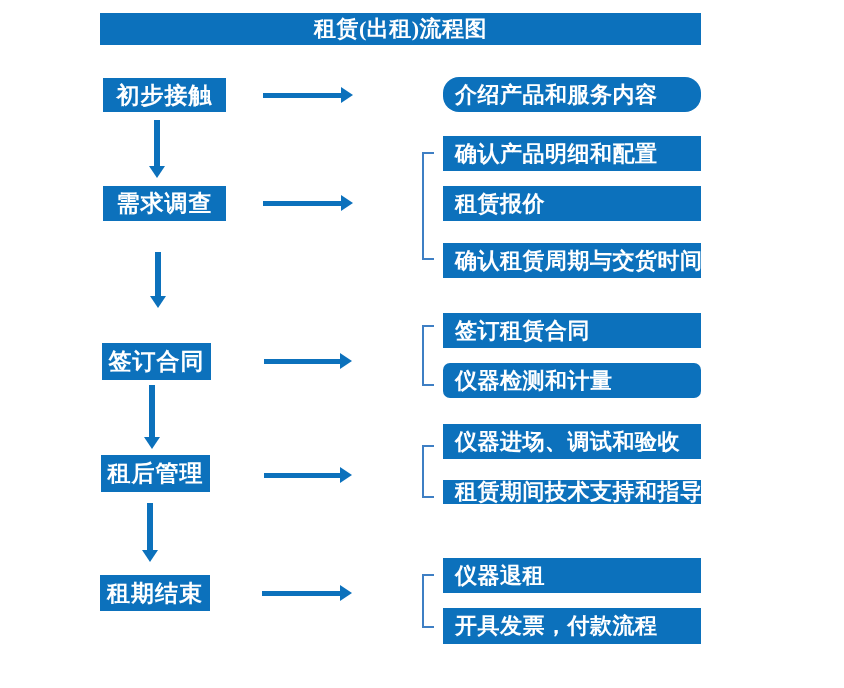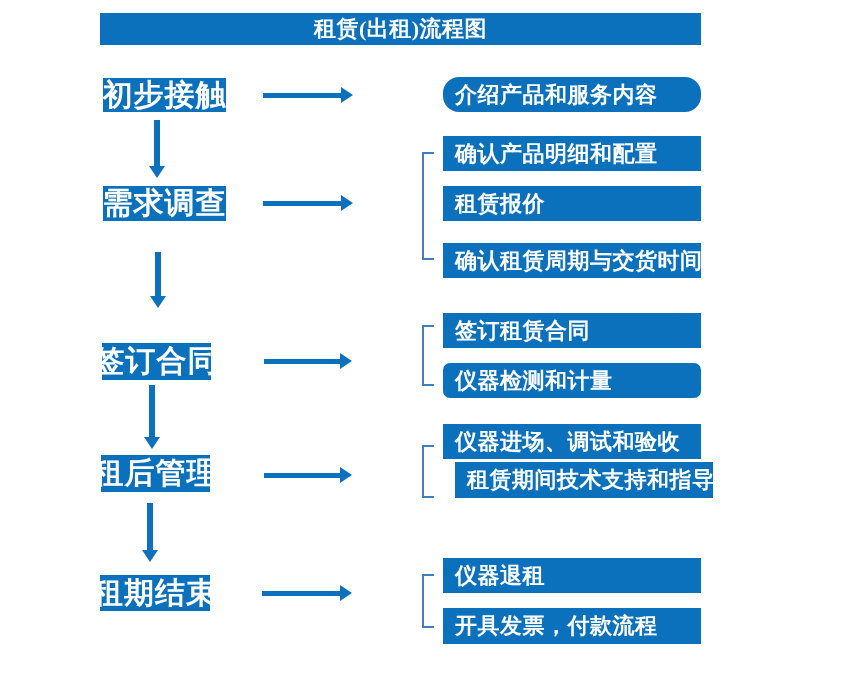--- a/index.html
+++ b/index.html
@@ -30,21 +30,21 @@
     font-size: 22px;
     display: flex; align-items: center; justify-content: center;
     letter-spacing: 0.5px;
   }
 
   .lbox {
     position: absolute;
     background: var(--accent);
     color: var(--boxtext);
     font-weight: bold;
-    font-size: 30px;
+    font-size: 23px;
     display: flex; align-items: center; justify-content: center;
     letter-spacing: 1px;
     white-space: nowrap;
   }
 
   .rbox {
     position: absolute;
     left: 443px;
     width: 258px; height: 35px;
     background: var(--accent);
@@ -154,18 +154,18 @@
   <div class="rbox" style="top:77px;border-radius:16px;">介绍产品和服务内容</div>
 
   <div class="rbox" style="top:136px;">确认产品明细和配置</div>
   <div class="rbox" style="top:186px;">租赁报价</div>
   <div class="rbox" style="top:243px;">确认租赁周期与交货时间</div>
 
   <div class="rbox" style="top:313px;">签订租赁合同</div>
   <div class="rbox" style="top:363px;border-radius:7px;">仪器检测和计量</div>
 
   <div class="rbox" style="top:424px;">仪器进场、调试和验收</div>
-  <div class="rbox" style="top:462px; height:36px;margin-left:12px;">租赁期间技术支持和指导</div>
+  <div class="rbox" style="top:480px; height:24px;">租赁期间技术支持和指导</div>
 
   <div class="rbox" style="top:558px;">仪器退租</div>
   <div class="rbox" style="top:608px; height:36px;">开具发票，付款流程</div>
 
 </div>
 
 </body></html>

